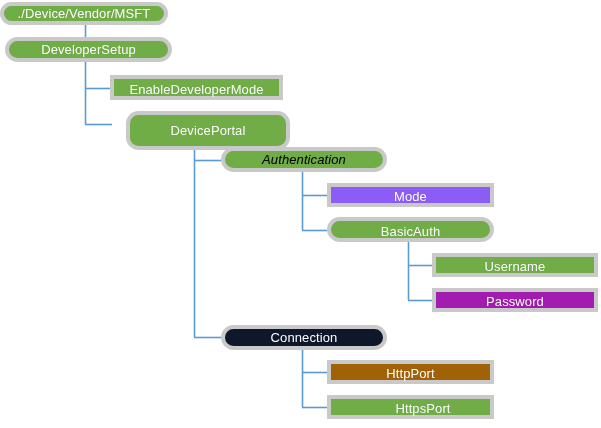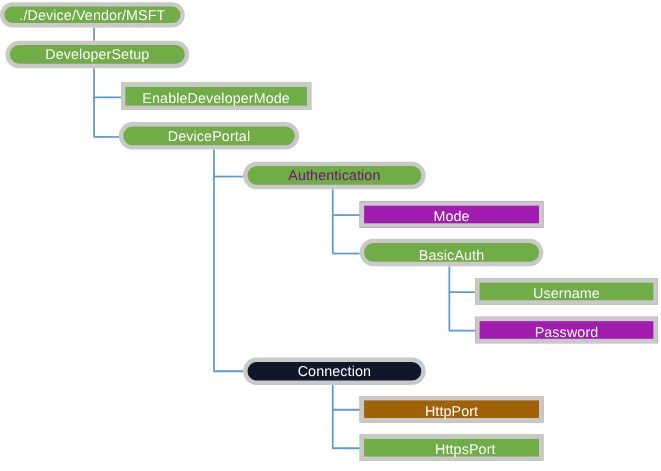--- a/index.html
+++ b/index.html
@@ -74,27 +74,27 @@
   <div id="node-layer">
       <div class="node rounded" style="left: 0px; top: 2px; width: 168px; height: 23px; background: rgb(112, 173, 71); border-color: rgb(201, 201, 201); color: rgb(255, 255, 255); border-radius: 11.5px;">
         <span class="node-label">./Device/Vendor/MSFT</span>
       </div>
       <div class="node rounded" style="left: 5px; top: 37px; width: 167px; height: 25px; background: rgb(112, 173, 71); border-color: rgb(201, 201, 201); color: rgb(255, 255, 255); border-radius: 12.5px;">
         <span class="node-label">DeveloperSetup</span>
       </div>
       <div class="node rect" style="left: 110px; top: 75px; width: 173px; height: 25px; background: rgb(112, 173, 71); border-color: rgb(201, 201, 201); color: rgb(255, 255, 255);">
         <span class="node-label">EnableDeveloperMode</span>
       </div>
-      <div class="node rounded" style="left: 108px; top: 111px; width: 164px; height: 25px; background: rgb(112, 173, 71); border-color: rgb(201, 201, 201); color: rgb(255, 255, 255); border-radius: 12.5px;">
+      <div class="node rounded" style="left: 126px; top: 111px; width: 164px; height: 39px; background: rgb(112, 173, 71); border-color: rgb(201, 201, 201); color: rgb(255, 255, 255); border-radius: 12.5px;">
         <span class="node-label">DevicePortal</span>
       </div>
-      <div class="node rounded" style="left: 221px; top: 147px; width: 166px; height: 25px; background: rgb(112, 173, 71); border-color: rgb(201, 201, 201); color: #701a75; border-radius: 12.5px;">
+      <div class="node rounded" style="left: 221px; top: 147px; width: 166px; height: 25px; background: rgb(112, 173, 71); border-color: rgb(201, 201, 201); color: #000000; border-radius: 12.5px; font-style: italic;">
         <span class="node-label">Authentication</span>
       </div>
-      <div class="node rect" style="left: 327px; top: 183px; width: 167px; height: 24px; background: #a21caf; border-color: rgb(201, 201, 201); color: rgb(255, 255, 255);">
+      <div class="node rect" style="left: 327px; top: 183px; width: 167px; height: 24px; background: #8b5cf6; border-color: rgb(201, 201, 201); color: rgb(255, 255, 255);">
         <span class="node-label">Mode</span>
       </div>
       <div class="node rounded" style="left: 327px; top: 217px; width: 167px; height: 25px; background: rgb(112, 173, 71); border-color: rgb(201, 201, 201); color: rgb(255, 255, 255); border-radius: 12.5px; align-items: flex-end;">
         <span class="node-label">BasicAuth</span>
       </div>
       <div class="node rect" style="left: 432px; top: 253px; width: 166px; height: 24px; background: rgb(112, 173, 71); border-color: rgb(201, 201, 201); color: rgb(255, 255, 255);">
         <span class="node-label">Username</span>
       </div>
       <div class="node rect" style="left: 432px; top: 288px; width: 166px; height: 24px; background: #a21caf; border-color: rgb(201, 201, 201); color: rgb(255, 255, 255);">
         <span class="node-label">Password</span>

